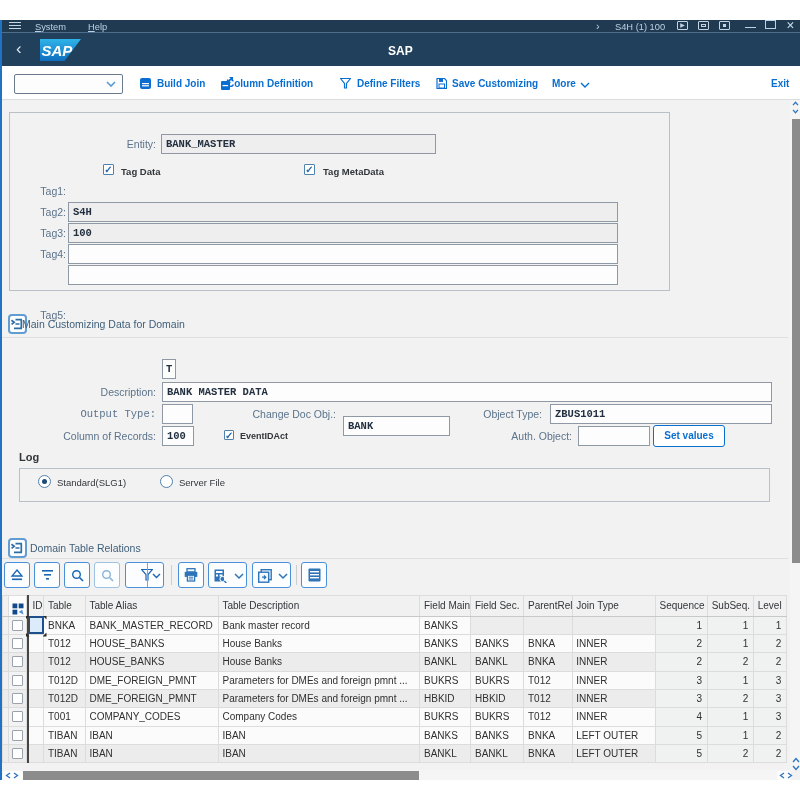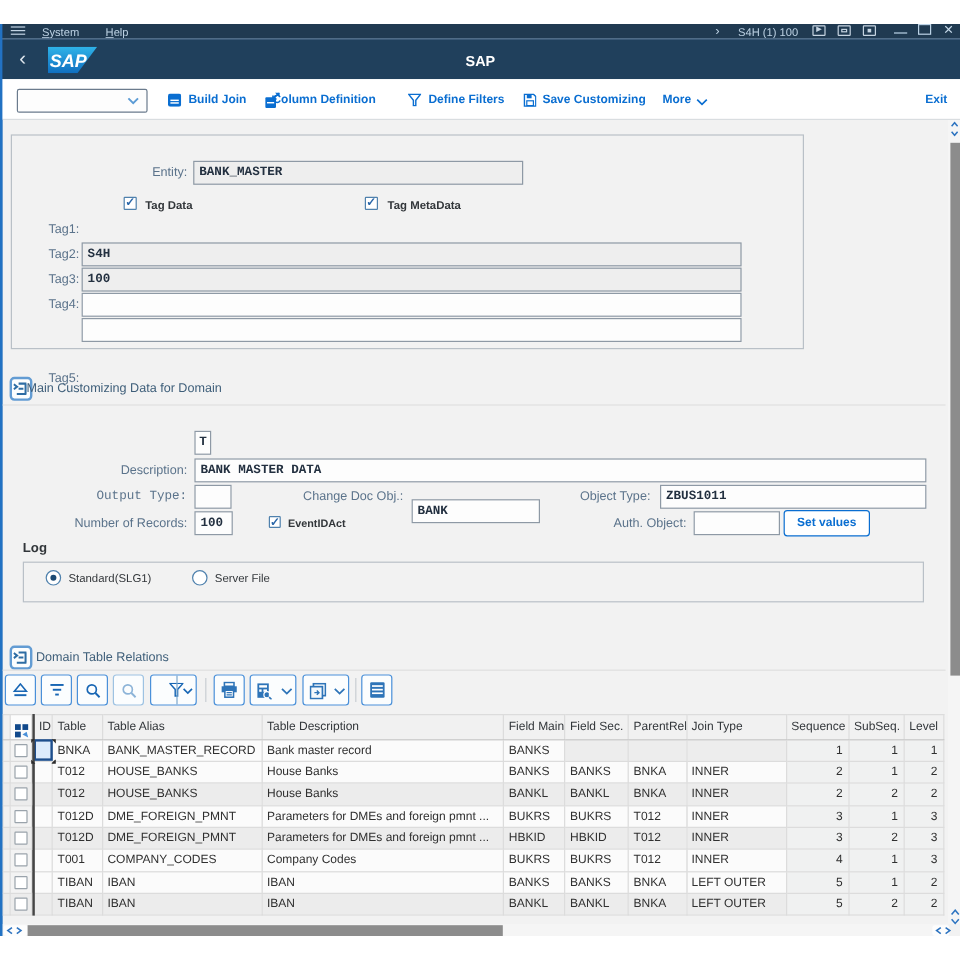--- a/index.html
+++ b/index.html
@@ -146,21 +146,21 @@
 
   <div class="abs inp ftext" style="top:359px;left:162px;width:14px;height:20px;padding-left:3px;">T</div>
   <div class="abs inp ftext" style="top:381.5px;left:162px;width:610px;height:20px;">BANK MASTER DATA</div>
   <div class="abs lbl" style="top:381.5px;left:16px;width:140px;">Description:</div>
   <div class="abs lbl" style="top:404px;left:16px;width:140px;font-family:Liberation Mono, monospace;">Output Type:</div>
   <div class="abs inp" style="top:404px;left:162px;width:31px;height:20px;"></div>
   <div class="abs lbl" style="top:404px;left:236px;width:100px;">Change Doc Obj.:</div>
   <div class="abs inp ftext" style="top:404px;left:343px;width:107px;height:20px;margin-top:12px;">BANK</div>
   <div class="abs lbl" style="top:404px;left:442px;width:100px;">Object Type:</div>
   <div class="abs inp ftext" style="top:404px;left:550px;width:222px;height:20px;">ZBUS1011</div>
-  <div class="abs lbl" style="top:426px;left:16px;width:140px;">Number of Records:</div>
+  <div class="abs lbl" style="top:426px;left:16px;width:140px;">Column of Records:</div>
   <div class="abs inp ftext" style="top:426px;left:162px;width:32px;height:20px;">100</div>
   <div class="abs cbx" style="top:430px;left:224px;width:10px;height:10px;">✓</div>
   <div class="abs cblbl" style="top:431px;left:240px;font-size:9px;font-weight:700;">EventIDAct</div>
   <div class="abs lbl" style="top:426px;left:472px;width:100px;">Auth. Object:</div>
   <div class="abs inp" style="top:426px;left:578px;width:72px;height:20px;"></div>
   <div class="abs btn" style="top:425px;left:653px;width:72px;height:22px;line-height:20px;">Set values</div>
 
   <div class="abs" style="top:451px;left:19px;color:#32363a;font-size:11px;font-weight:700;">Log</div>
   <div class="abs gb" style="top:468px;left:19px;width:751px;height:34px;"></div>
   <div class="abs" style="top:475px;left:38px;width:13px;height:13px;border:1.5px solid #4f81ad;border-radius:50%;background:#fff;">

